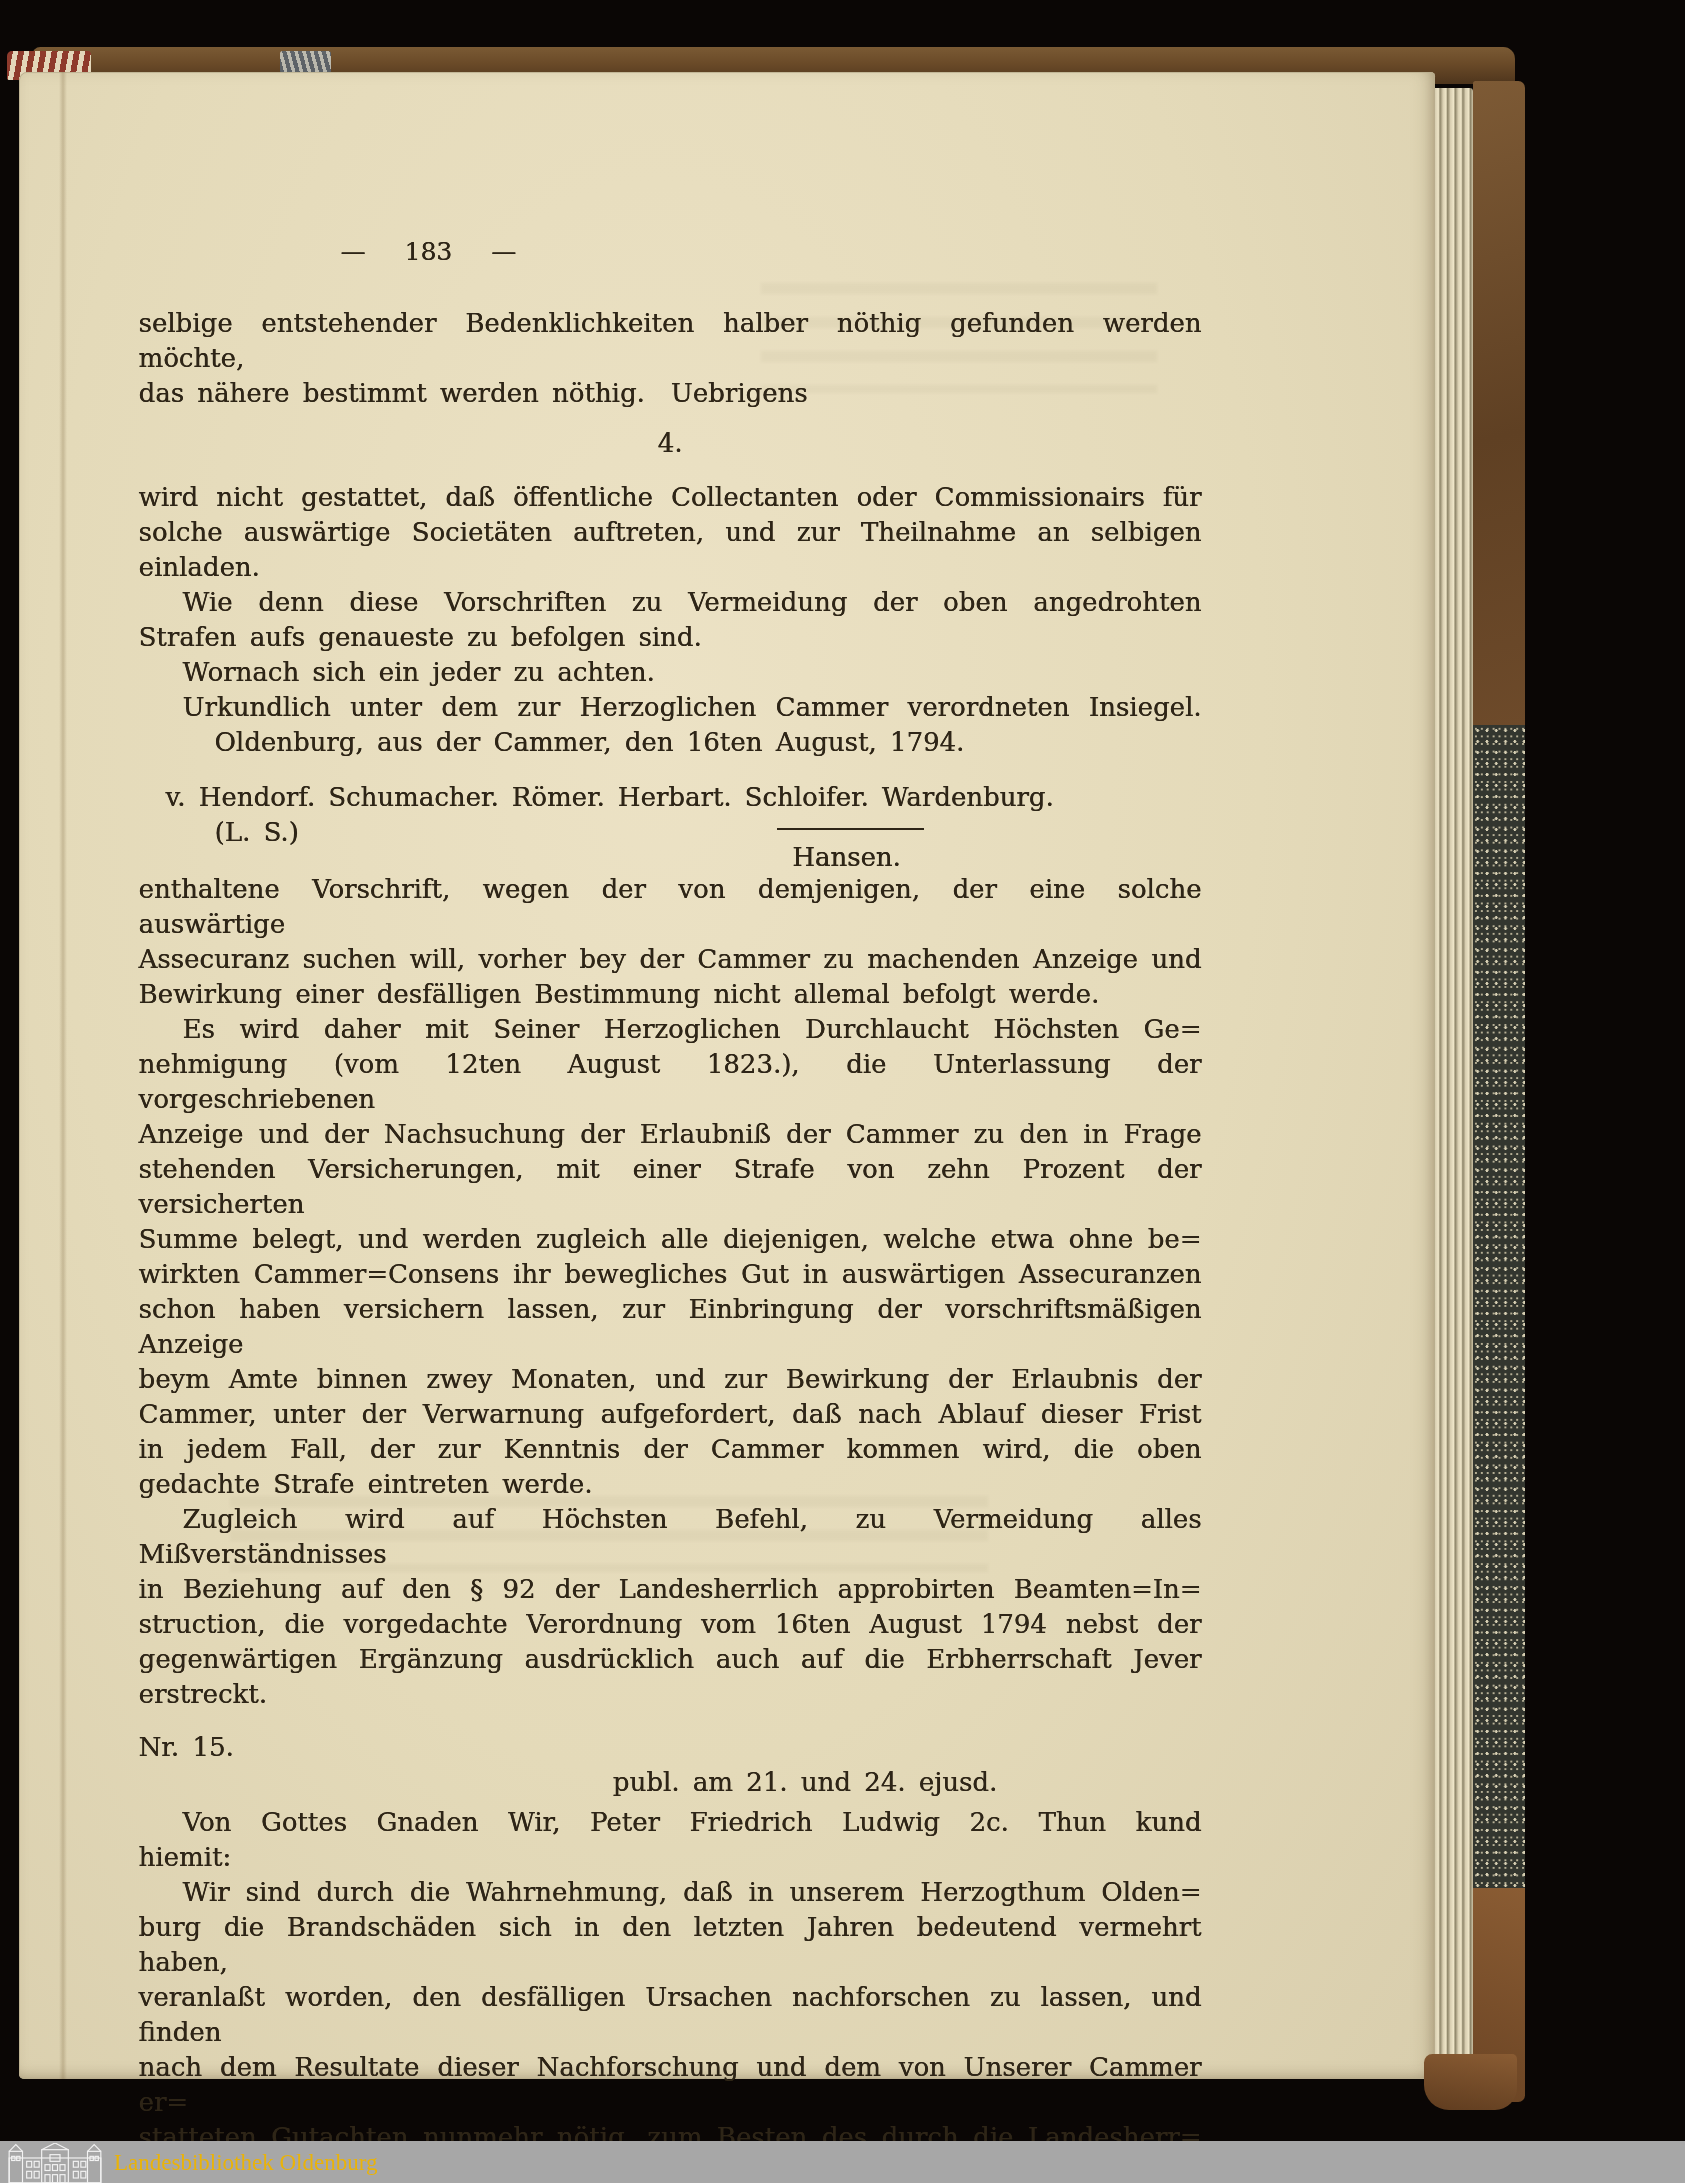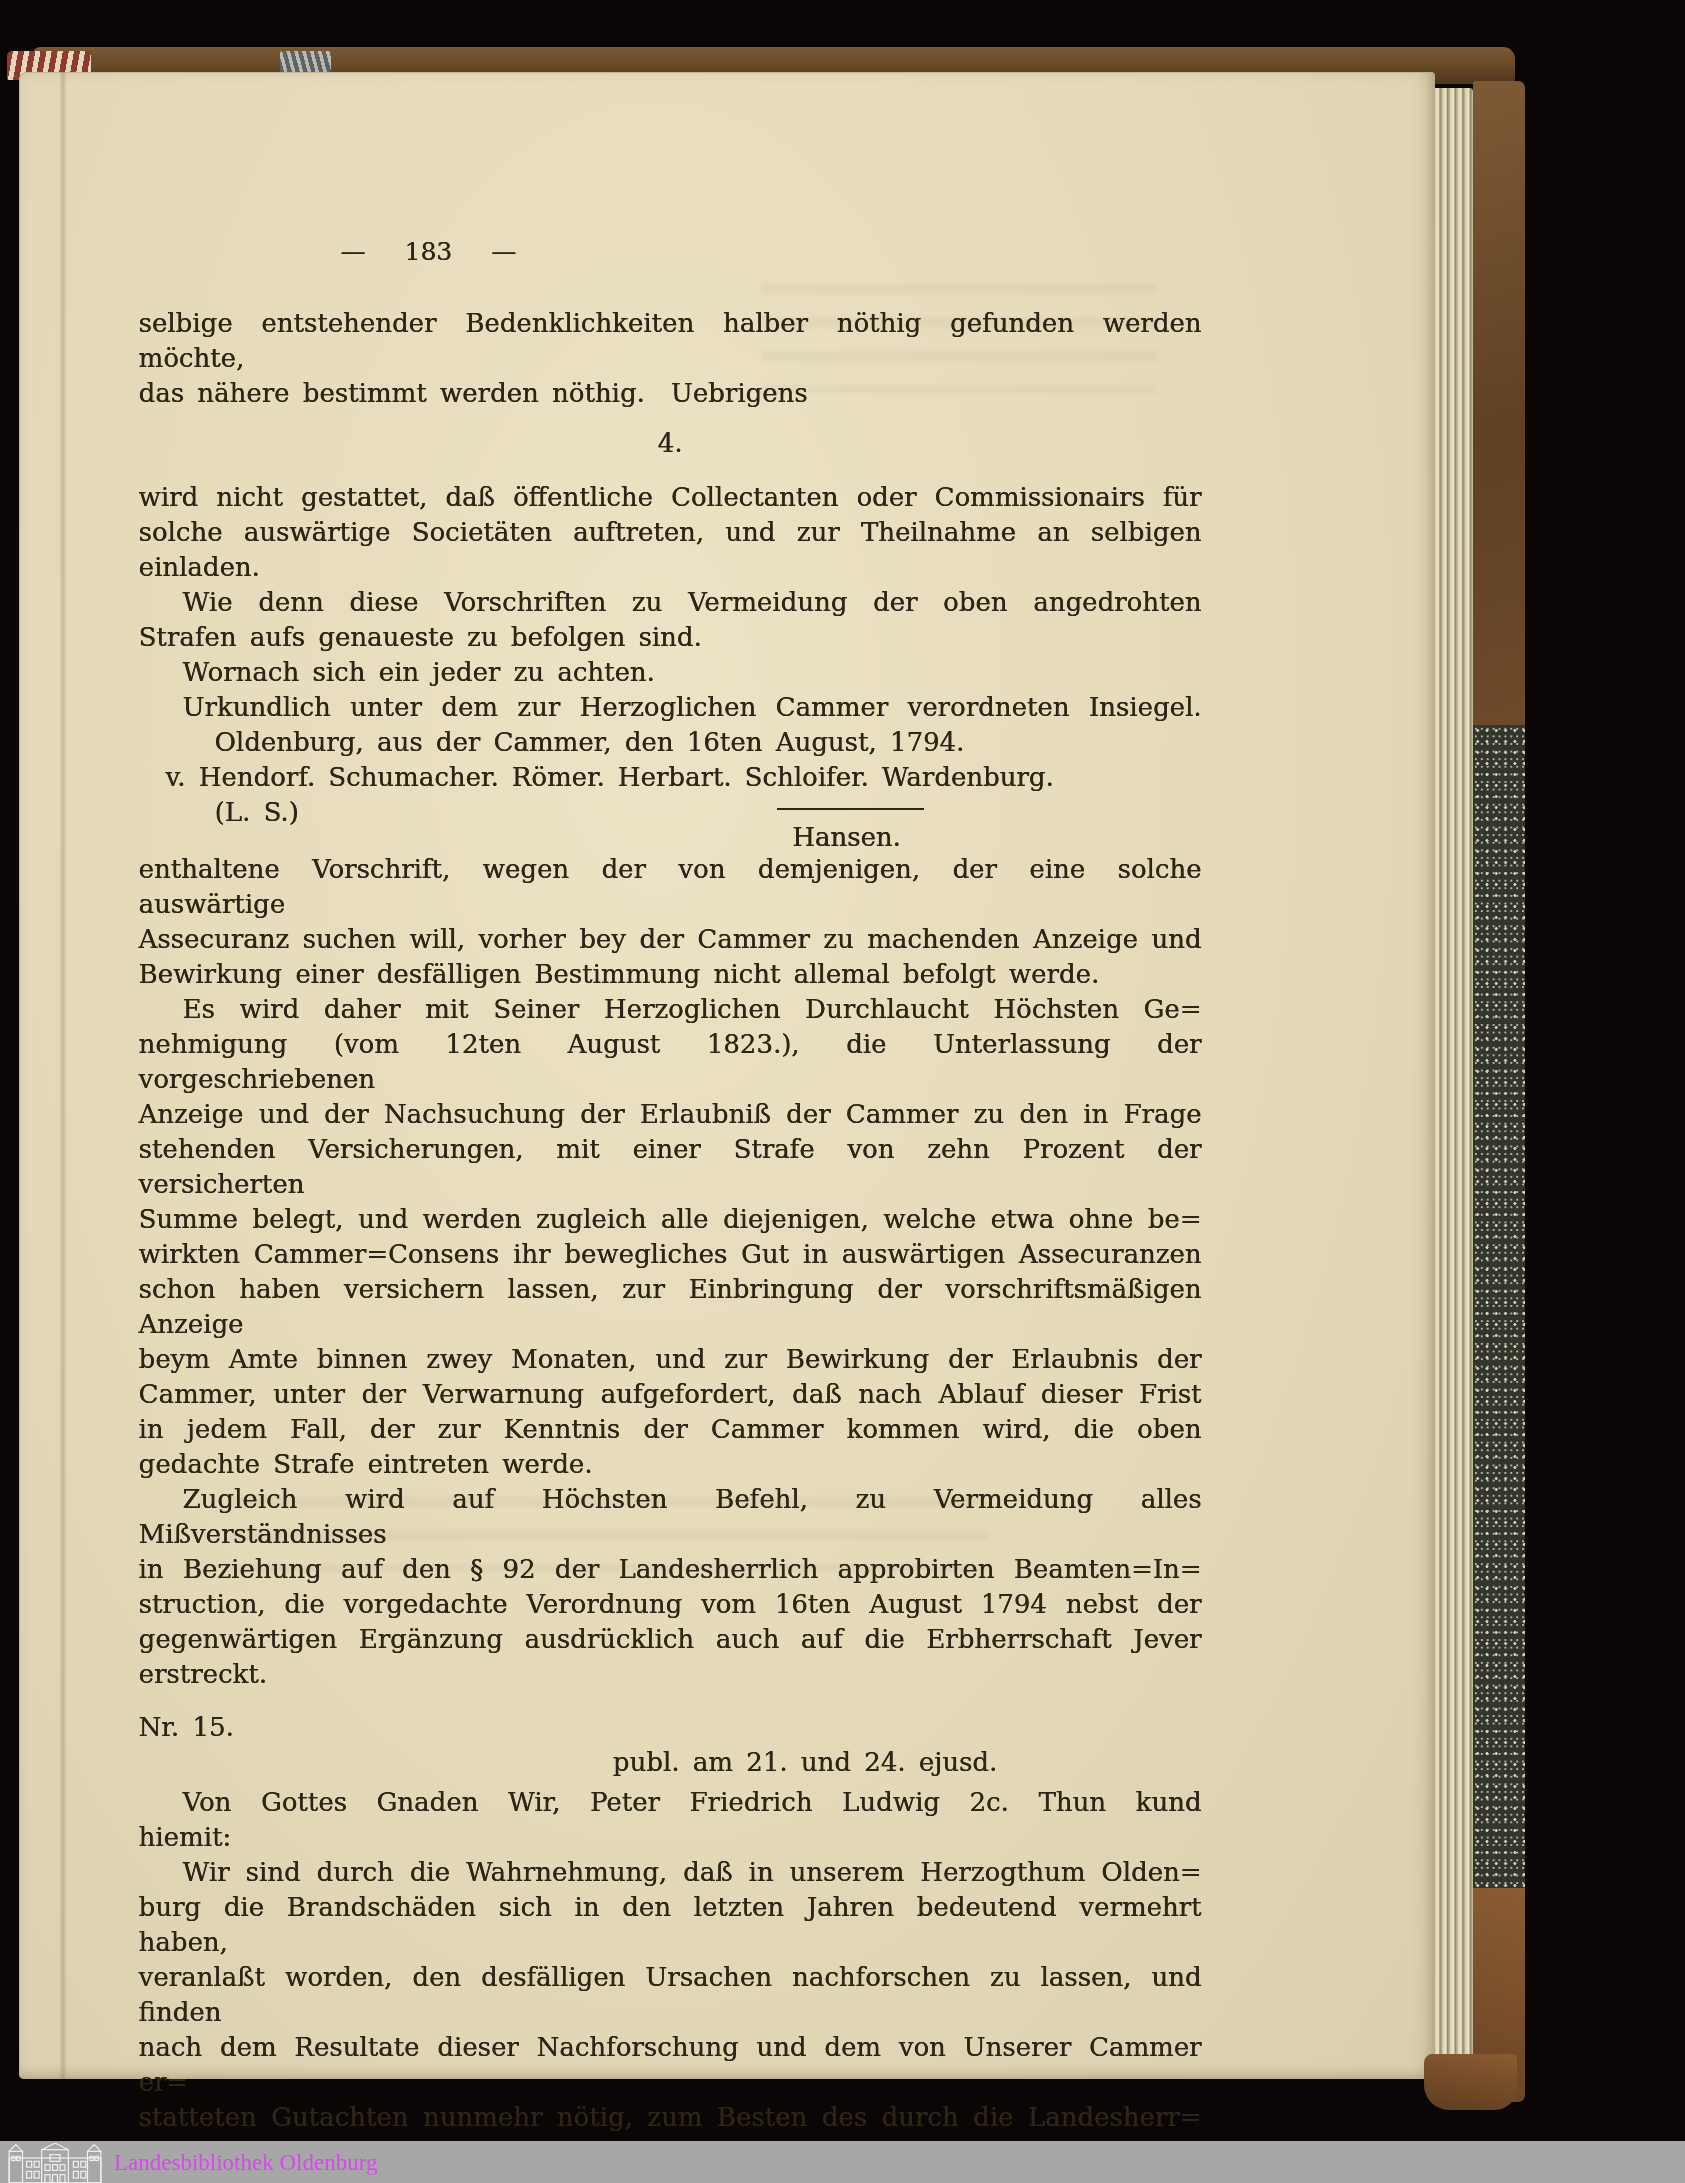--- a/index.html
+++ b/index.html
@@ -44,21 +44,21 @@
   .ln{font-size:26px;line-height:35px;word-spacing:5px;text-shadow:0.3px 0 0 currentColor;
       white-space:nowrap;}
   .j,.jI{text-align:justify;text-align-last:justify;white-space:normal;}
   .jI{text-indent:44px;}
   .lI{text-indent:44px;}
   .c{text-align:center;white-space:normal;}
   .cw{text-align:center;}
   .rule{border-top:2.5px solid #2e2517;height:4.2px;}
   
   .footer-bar{position:absolute;left:0;top:2141px;width:1685px;height:42px;background:#a7a7a7;}
-  .footer-label{position:absolute;left:114px;top:2150px;color:#d946ef;
+  .footer-label{position:absolute;left:114px;top:2150px;color:#eab308;
     font-family:"Liberation Serif",serif;font-size:23px;line-height:25px;}
   .footer-icon{position:absolute;left:8.4px;top:2143px;width:94px;height:40px;}
 </style>
 </head>
 <body>
 
 <div id="stage">
 
   <div class="top-binding"></div>
   <div class="headband"></div>
@@ -81,21 +81,21 @@
           <div class="ln l">das nähere bestimmt werden nöthig. Uebrigens</div>
           <div class="ln c" style="margin-top: 15px;">4.</div>
           <div class="ln j" style="margin-top: 18.5px;">wird nicht gestattet, daß öffentliche Collectanten oder Commissionairs für</div>
           <div class="ln j">solche auswärtige Societäten auftreten, und zur Theilnahme an selbigen</div>
           <div class="ln l">einladen.</div>
           <div class="ln jI">Wie denn diese Vorschriften zu Vermeidung der oben angedrohten</div>
           <div class="ln l">Strafen aufs genaueste zu befolgen sind.</div>
           <div class="ln lI">Wornach sich ein jeder zu achten.</div>
           <div class="ln jI">Urkundlich unter dem zur Herzoglichen Cammer verordneten Insiegel.</div>
           <div class="ln l" style="margin-left: 76px;">Oldenburg, aus der Cammer, den 16ten August, 1794.</div>
-          <div class="ln l" style="margin-left: 27px;">v. Hendorf. Schumacher. Römer. Herbart. Schloifer. Wardenburg.</div>
+          <div class="ln l" style="margin-left: 27px; margin-top: 20px;">v. Hendorf. Schumacher. Römer. Herbart. Schloifer. Wardenburg.</div>
           <div class="ln l" style="margin-left: 76px;">(L. S.)</div>
           <div class="ln rule" style="margin-top: -22px; margin-left: 638px; width: 147px;"></div>
           <div class="ln cw" style="margin-top: 6.7px; margin-left: 590px; width: 236px;">Hansen.</div>
           <div class="ln j" style="margin-top: -3.4px;">enthaltene Vorschrift, wegen der von demjenigen, der eine solche auswärtige</div>
           <div class="ln j">Assecuranz suchen will, vorher bey der Cammer zu machenden Anzeige und</div>
           <div class="ln l">Bewirkung einer desfälligen Bestimmung nicht allemal befolgt werde.</div>
           <div class="ln jI">Es wird daher mit Seiner Herzoglichen Durchlaucht Höchsten Ge=</div>
           <div class="ln j">nehmigung (vom 12ten August 1823.), die Unterlassung der vorgeschriebenen</div>
           <div class="ln j">Anzeige und der Nachsuchung der Erlaubniß der Cammer zu den in Frage</div>
           <div class="ln j">stehenden Versicherungen, mit einer Strafe von zehn Prozent der versicherten</div>

